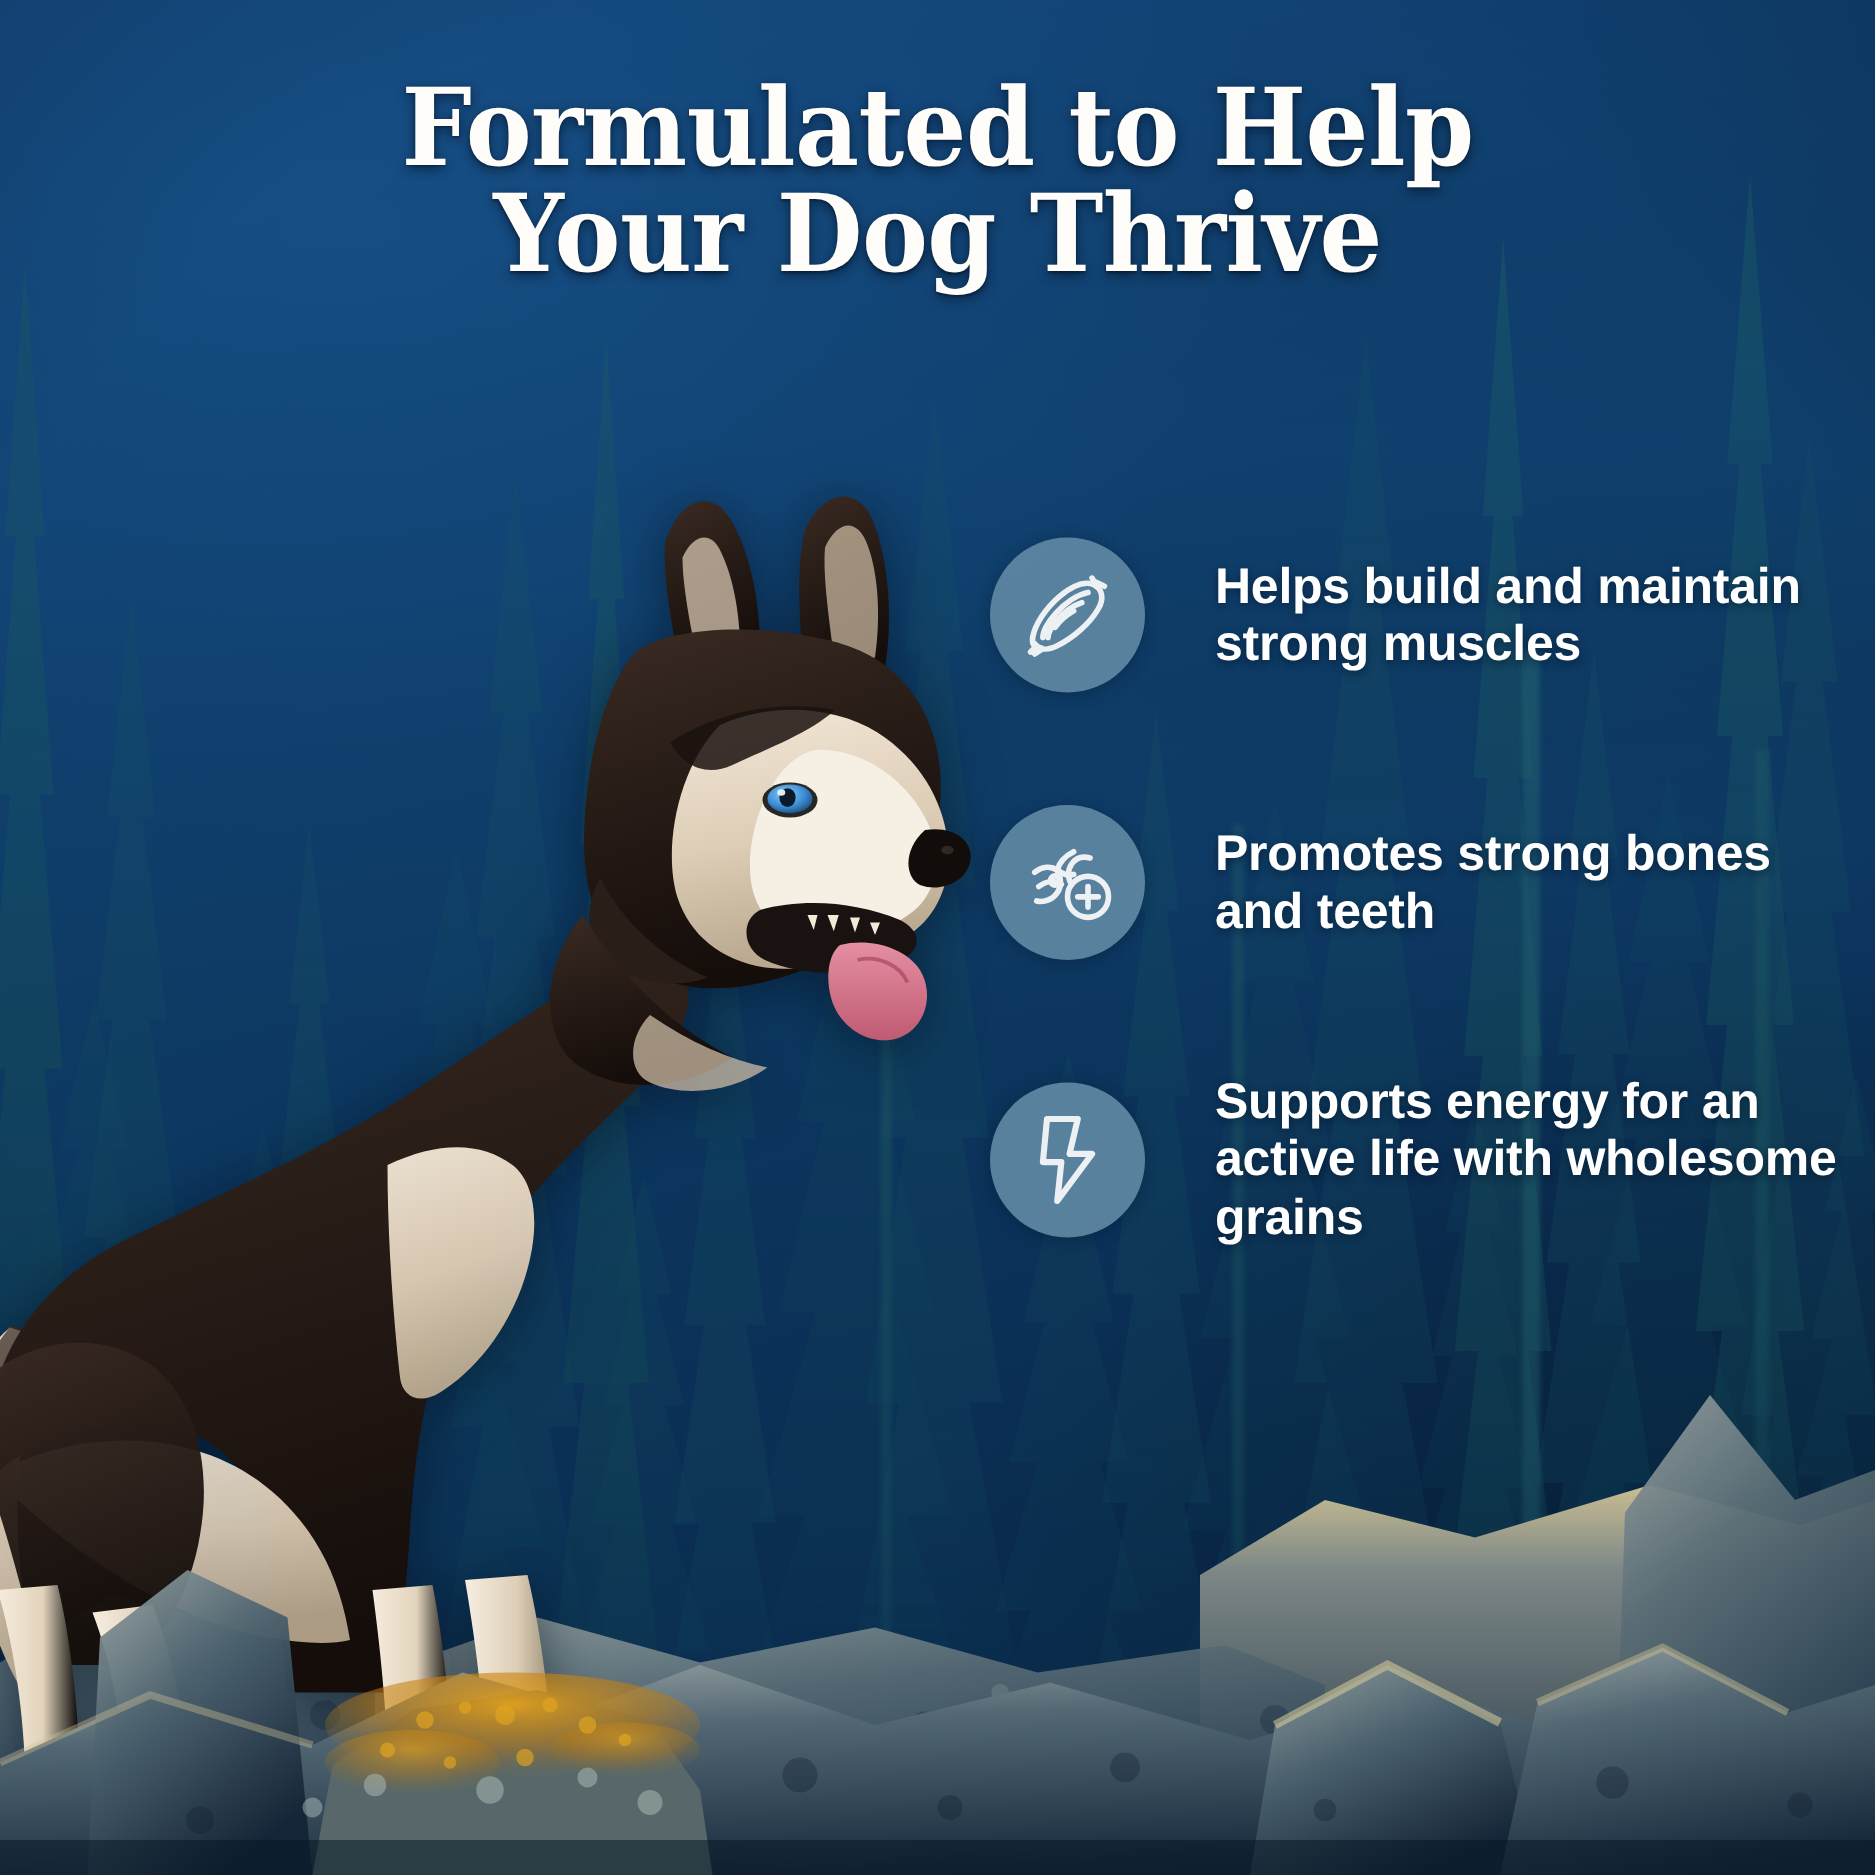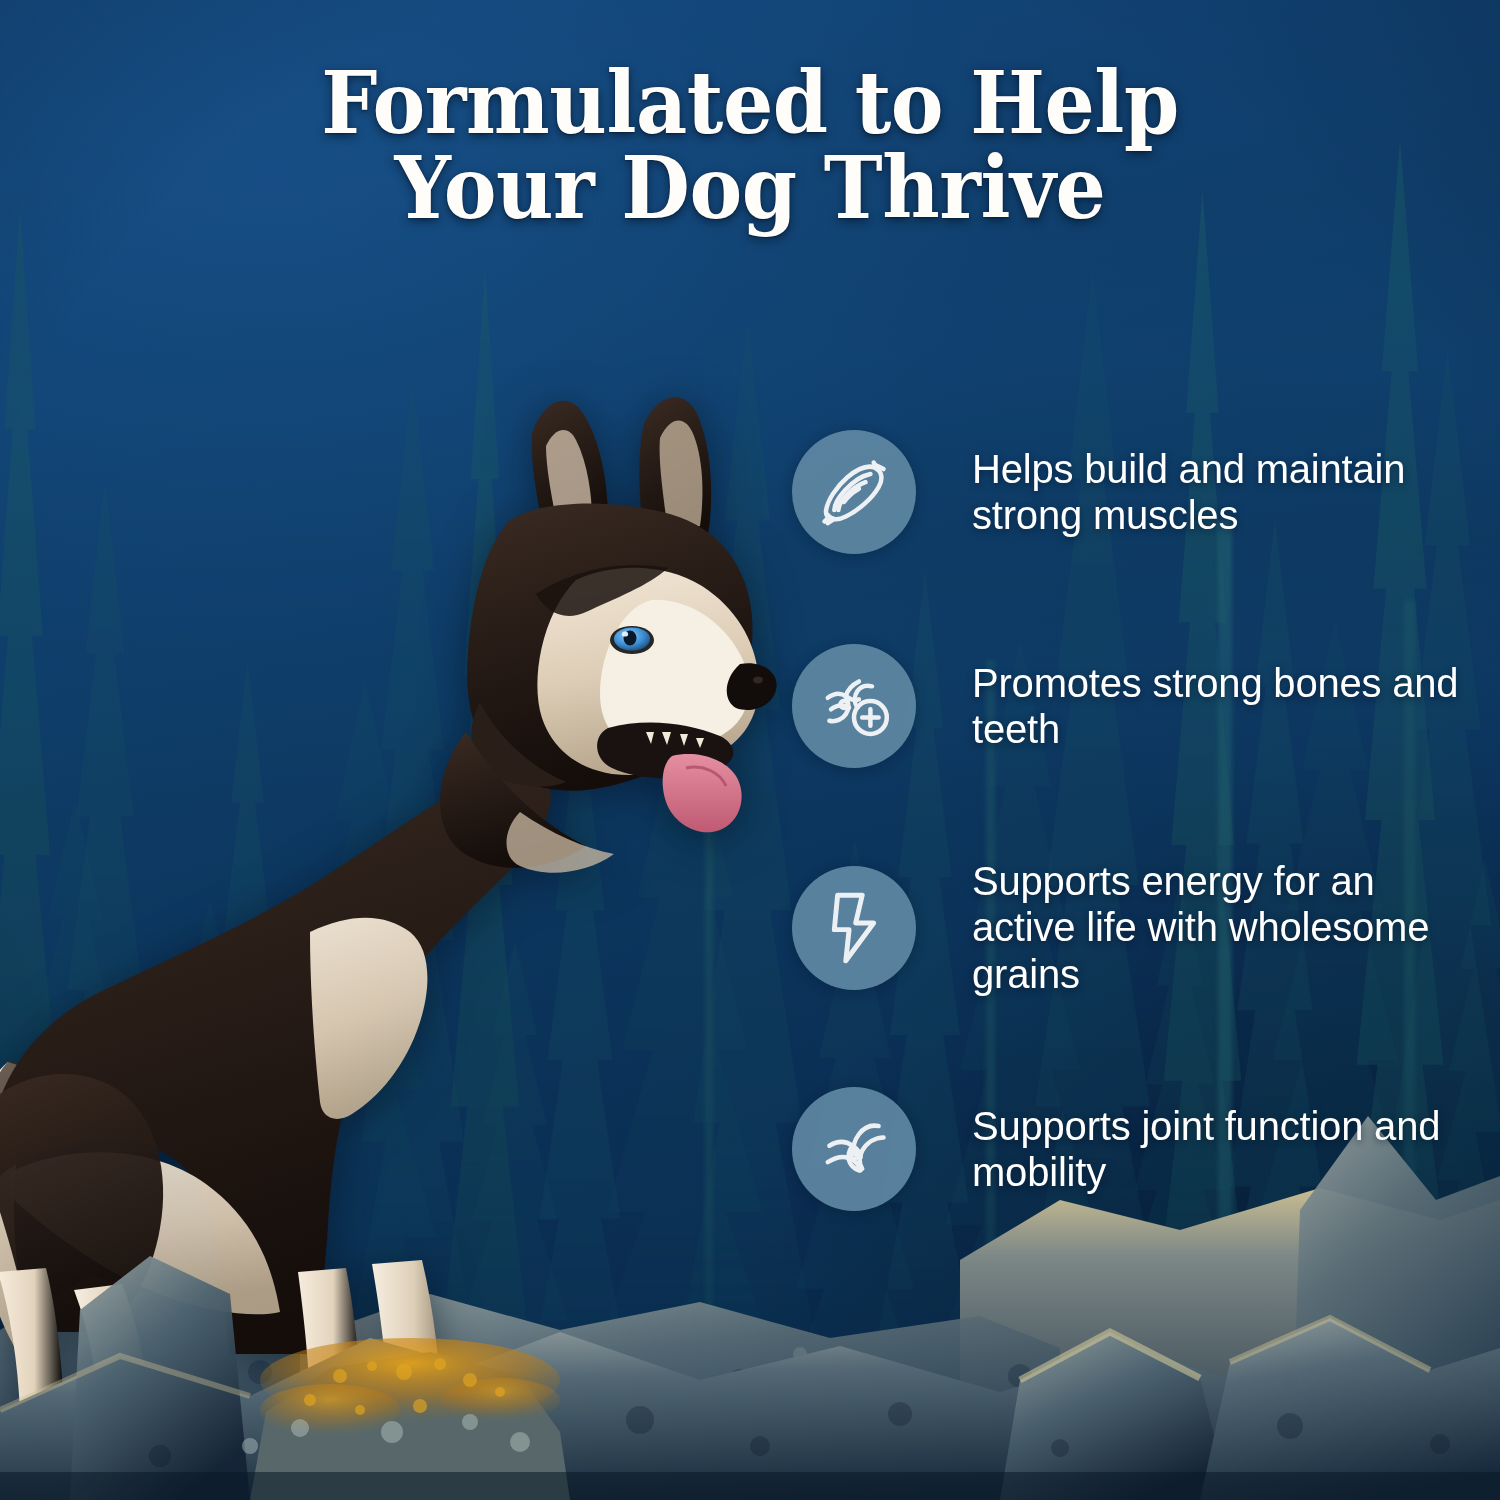--- a/index.html
+++ b/index.html
@@ -69,21 +69,21 @@
   }
   .benefit { display:flex; align-items:center; gap:56px; }
   .bicon {
     flex:0 0 auto; width:124px; height:124px; border-radius:50%;
     background:#5e87a3; opacity:0.93;
     display:flex; align-items:center; justify-content:center;
     box-shadow:0 2px 14px rgba(3,18,36,0.35);
   }
   .bicon svg { width:82px; height:82px; display:block; }
   .btext {
-    color:#ffffff; font-size:40px; line-height:1.16; font-weight:400;
+    color:#ffffff; font-size:40px; line-height:1.16; font-weight:700;
     letter-spacing:-0.2px;
     text-shadow:0 2px 7px rgba(2,16,34,0.55);
     max-width:500px;
   }
 
   
   .dog { position:absolute; left:-20px; top:372px; width:800px; height:1090px; z-index:30; }
   .dog svg { width:100%; height:100%; display:block; filter: drop-shadow(0 6px 22px rgba(2,14,30,0.55)); }
 
   
@@ -414,29 +414,16 @@
 
     <div class="benefit">
       <div class="bicon">
         <svg viewBox="0 0 100 100" fill="none" stroke="#ffffff" stroke-width="6" stroke-linecap="round" stroke-linejoin="round">
           <path d="M60 10 L30 10 L26 52 L44 52 L40 90 L74 44 L52 44 Z"></path>
         </svg>
       </div>
       <div class="btext">Supports energy for an active life with wholesome grains</div>
     </div>
 
-    <div class="benefit">
-      <div class="bicon">
-        <svg viewBox="0 0 100 100" fill="none" stroke="#ffffff" stroke-width="5.5" stroke-linecap="round" stroke-linejoin="round">
-          <path d="M80 22 C70 20 62 24 56 32 C50 40 48 48 50 56"></path>
-          <path d="M86 36 C76 36 66 42 60 52 C56 60 56 68 60 74"></path>
-          <path d="M20 46 C30 40 40 40 48 46 C54 50 58 54 58 60"></path>
-          <path d="M18 66 C28 60 38 58 46 62 C52 65 56 70 58 76"></path>
-          <path d="M48 46 C44 52 42 58 44 64 C46 70 50 74 56 76"></path>
-          <circle cx="50" cy="58" r="4"></circle>
-        </svg>
-      </div>
-      <div class="btext">Supports joint function and mobility</div>
-    </div>
 
   </div>
 
 </div>
 
 </body></html>

